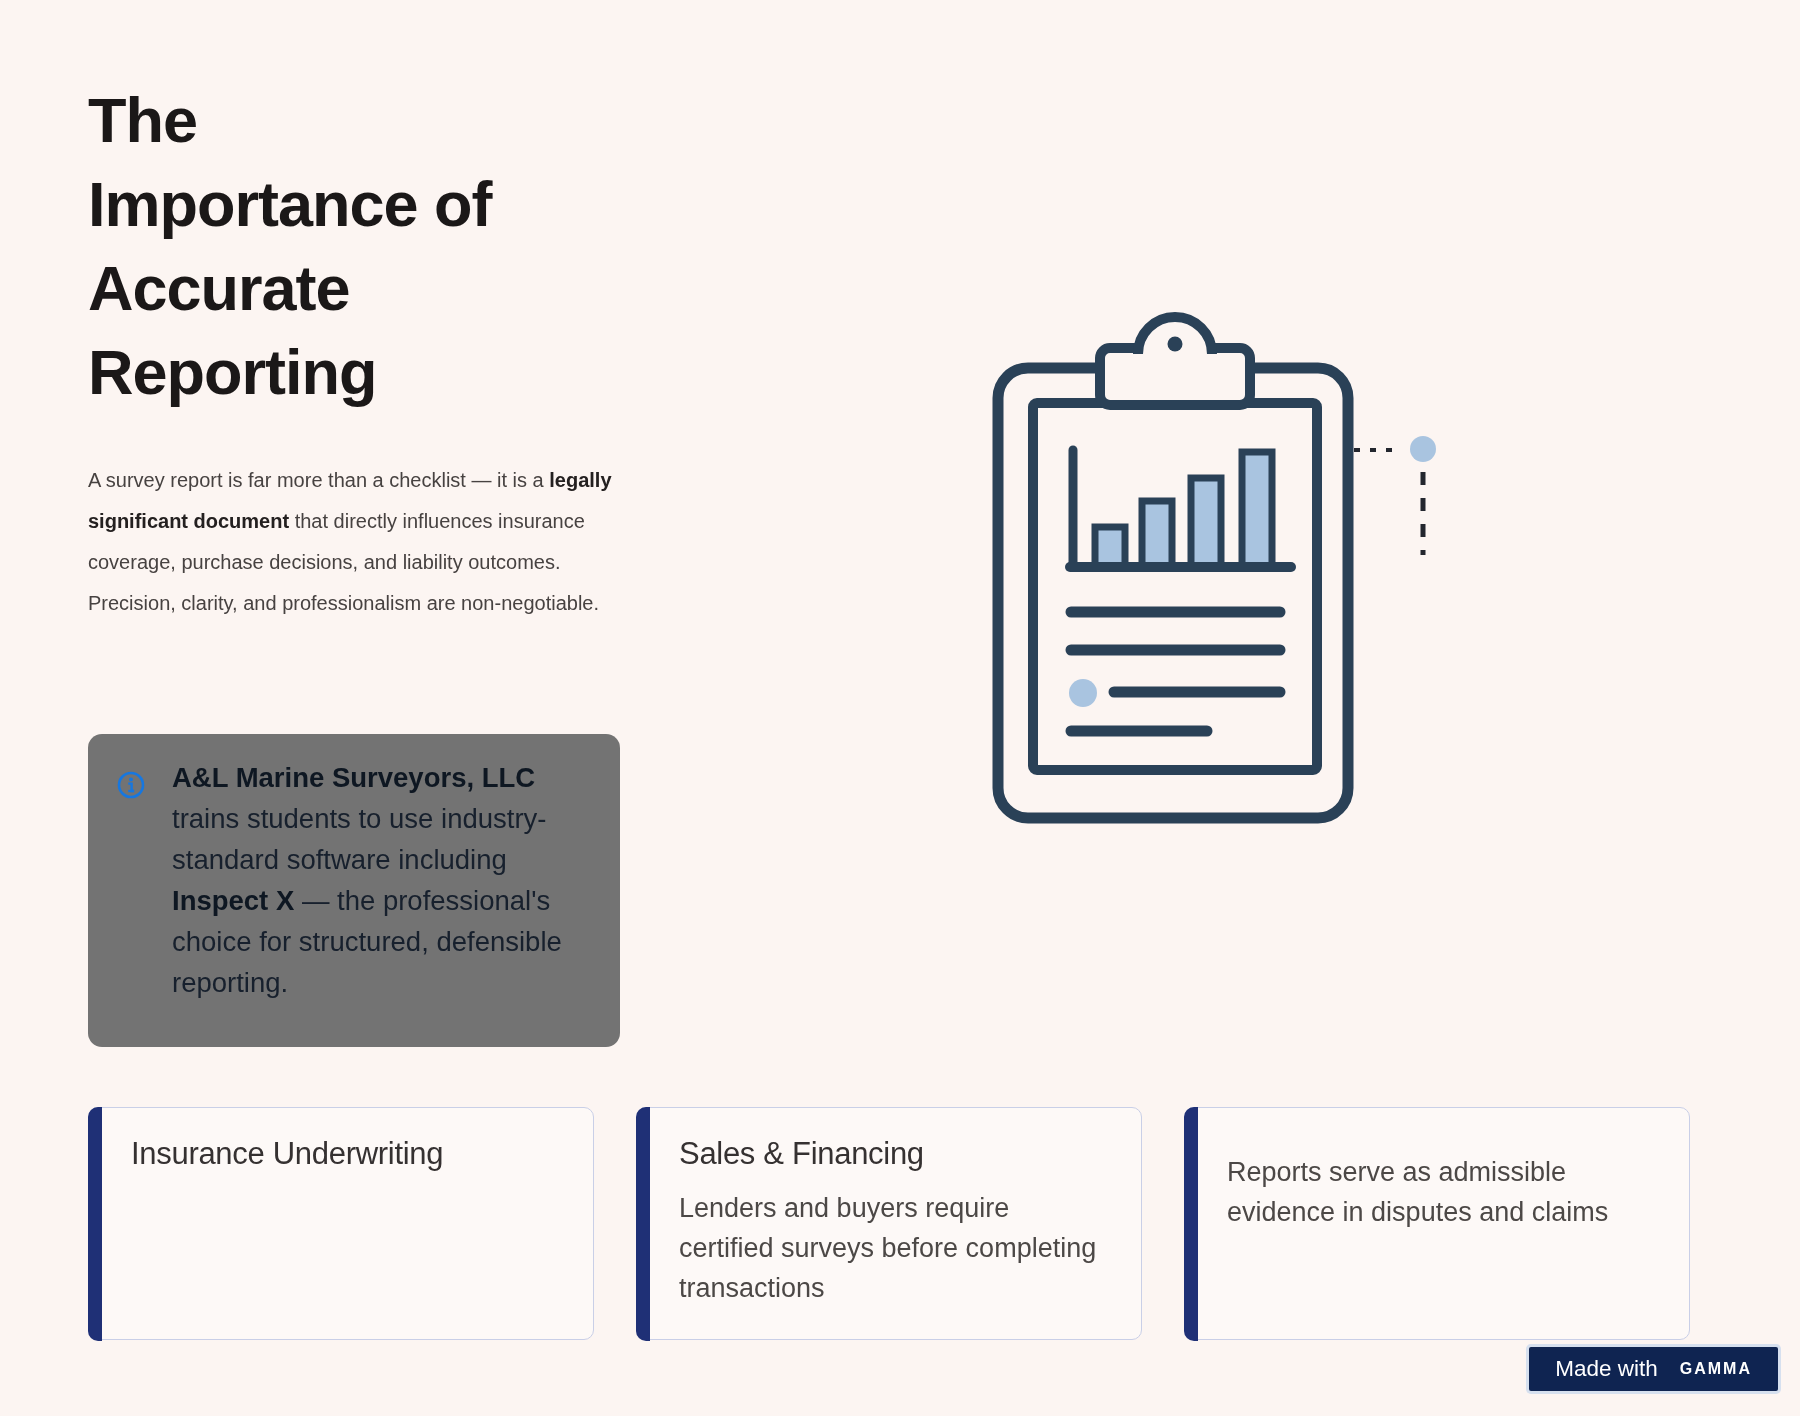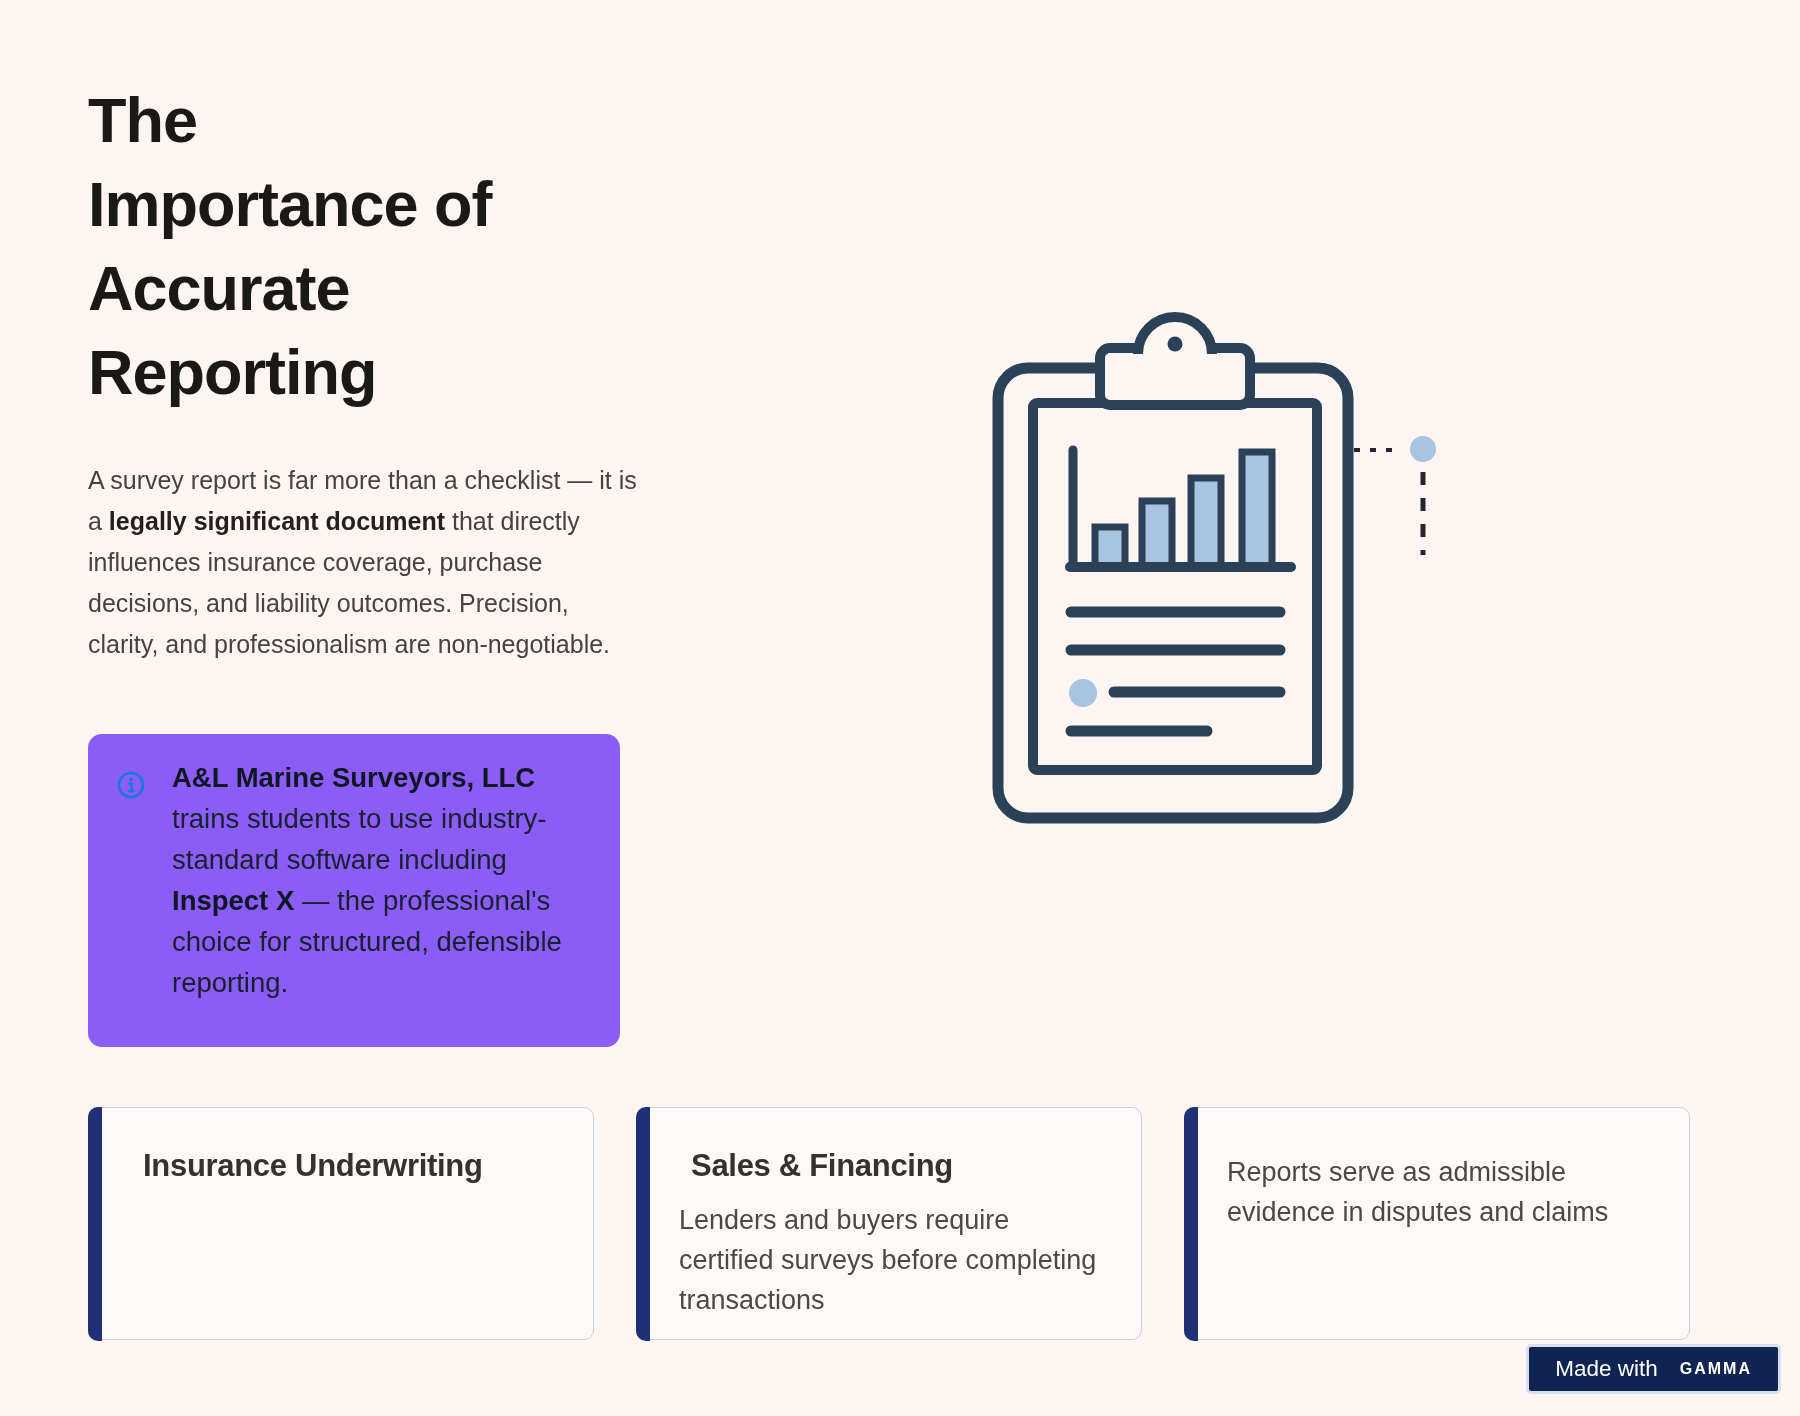--- a/index.html
+++ b/index.html
@@ -24,32 +24,32 @@
     letter-spacing: -1px;
     color: #1B1818;
   }
 
   
   .intro {
     position: absolute;
     left: 88px; top: 460px;
     width: 555px;
     margin: 0;
-    font-size: 25px;
+    font-size: 20px;
     line-height: 41px;
     color: #474241;
   }
   .intro b { color: #242020; font-weight: 700; }
 
   
   .callout {
     position: absolute;
     left: 88px; top: 734px;
     width: 532px; height: 313px;
-    background: #8b5cf6;
+    background: #737373;
     border-radius: 14px;
   }
   .callout-icon {
     position: absolute;
     left: 29px; top: 37px;
     width: 28px; height: 28px;
   }
   .callout-text {
     position: absolute;
     left: 84px; top: 23px;
@@ -86,23 +86,23 @@
     padding: 28px 38px 0 42px;
   }
   .card-accent {
     position: absolute;
     left: -1.5px; top: -1.5px; bottom: -1.5px;
     width: 14px;
     background: #1F3076;
     border-radius: 10px 0 0 10px;
   }
   .card h3 {
-    margin: 12px;
+    margin: 0;
     font-size: 31px;
-    font-weight: 700;
+    font-weight: 400;
     letter-spacing: -0.3px;
     color: #353131;
   }
   .card p {
     margin: 16px 0 0 0;
     font-size: 27px;
     line-height: 40px;
     color: #4C4846;
   }
 

